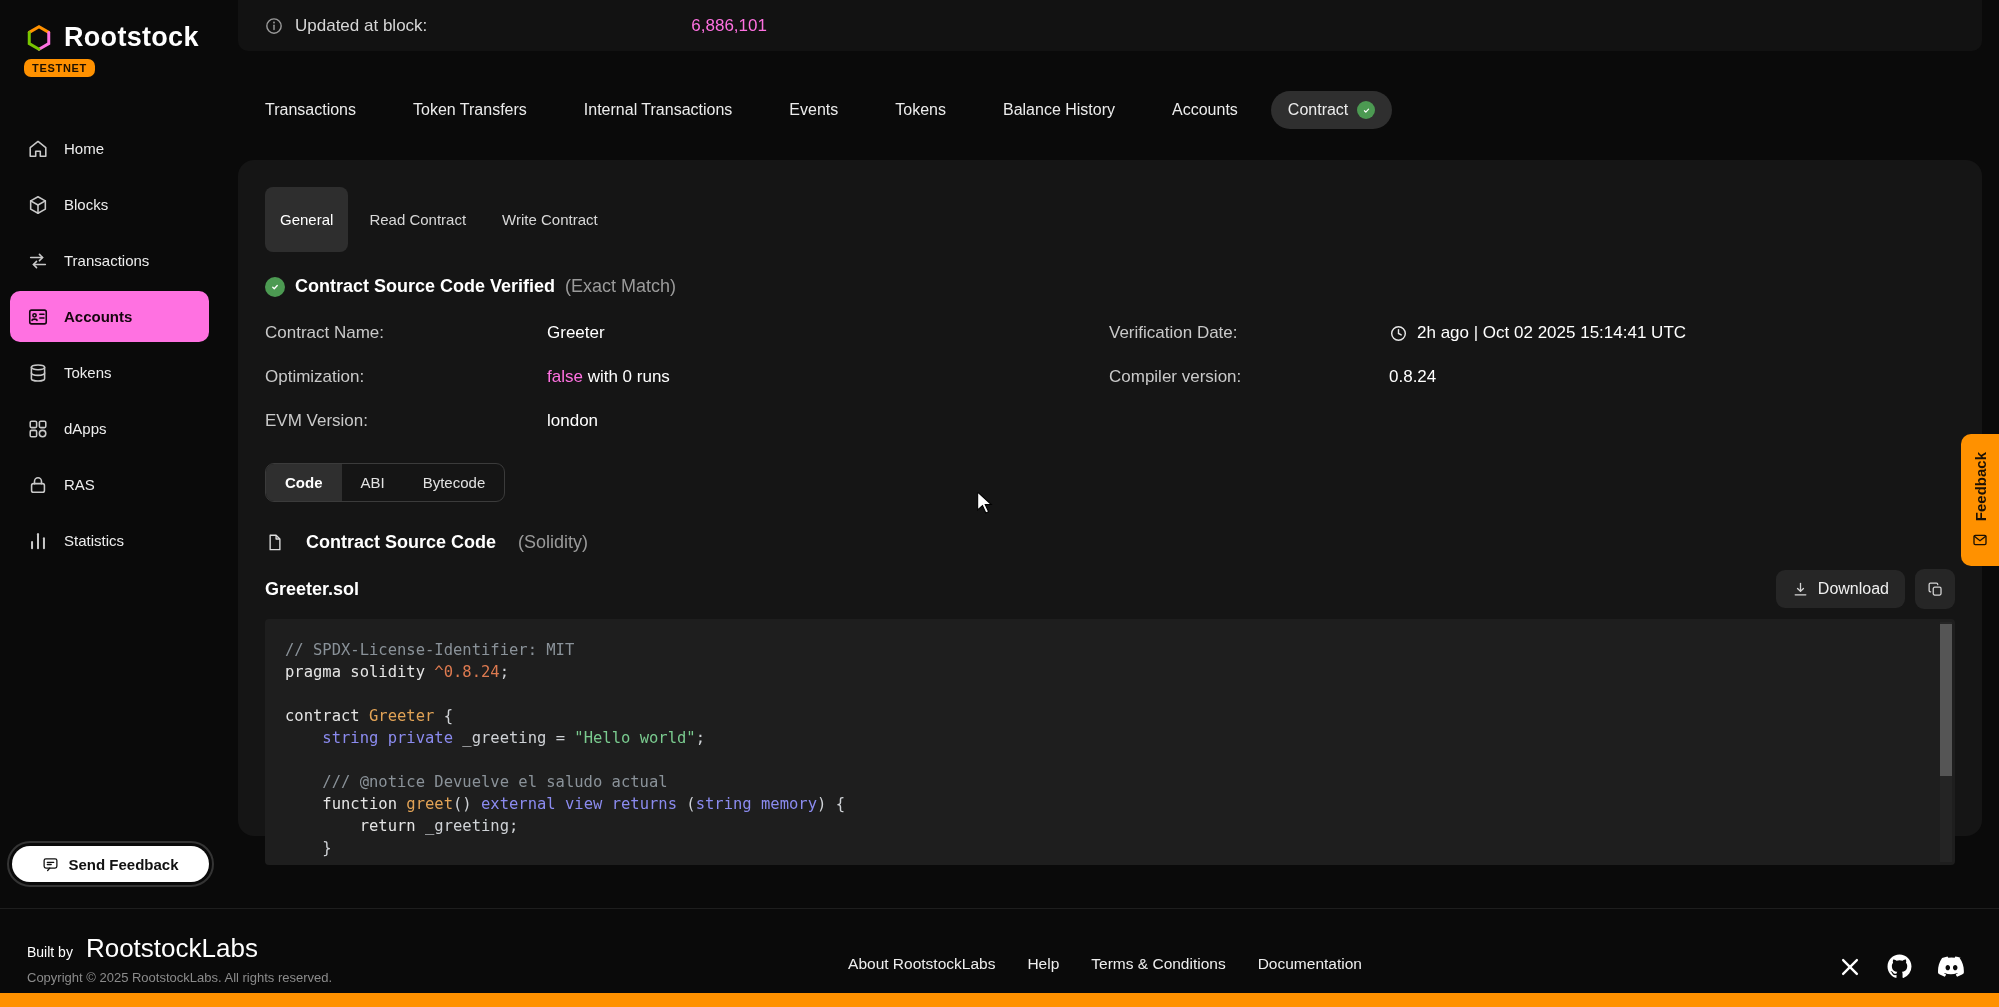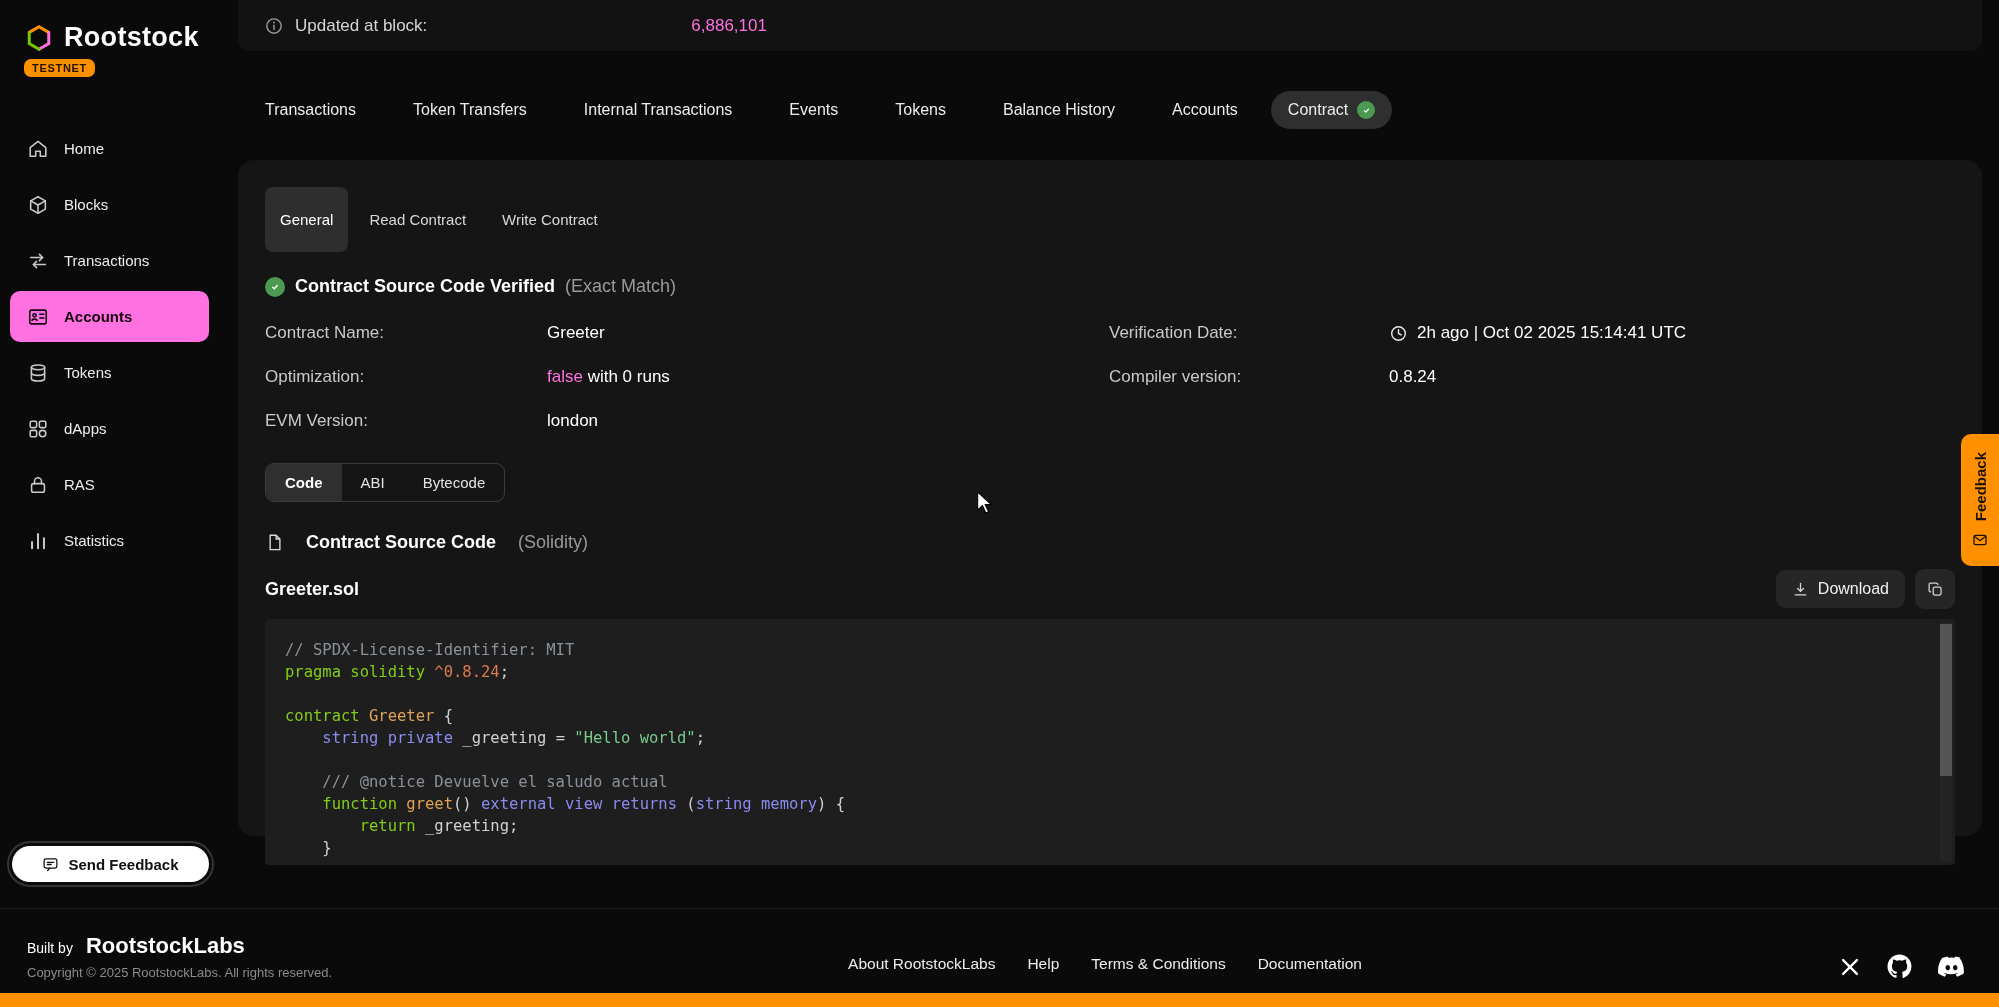--- a/index.html
+++ b/index.html
@@ -76,31 +76,31 @@
     padding:10px 16px;font-size:16px;color:#f0f0f0;cursor:pointer}
   .download-btn svg,.copy-btn svg{width:17px;height:17px;stroke:#d5d5d5;fill:none;stroke-width:1.8;
     stroke-linecap:round;stroke-linejoin:round}
   .copy-btn{width:40px;height:40px;background:#262626;border-radius:9px;display:flex;align-items:center;
     justify-content:center;cursor:pointer}
 
   .code-block{margin-top:10px;background:#1e1e1e;border-radius:4px;height:246px;position:relative;
     overflow:hidden;padding:20px 40px 0 20px;font-family:"DejaVu Sans Mono",monospace;
     font-size:15.5px;line-height:22px}
   .code-line{white-space:pre;color:#cfd2d6}
-  .tok-com{color:#8a9299}.tok-kw{color:#84cc16}.tok-mod{color:#8b8bef}.tok-num{color:#dd7a50}
+  .tok-com{color:#8a9299}.tok-kw{color:#e5e5e5}.tok-mod{color:#8b8bef}.tok-num{color:#dd7a50}
   .tok-str{color:#7acb8f}.tok-fn{color:#e2a356}.tok-pl{color:#cfd2d6}
   .code-scrollbar{position:absolute;right:3px;top:3px;bottom:3px;width:12px;background:#242424}
   .code-thumb{position:absolute;right:0;top:2px;width:12px;height:152px;background:#555;cursor:pointer}
 
   
   .footer{position:absolute;left:0;top:908px;width:1999px;height:99px;border-top:1px solid #1e1e1e;background:#0a0a0a}
   .footer-left{position:absolute;left:27px;top:24px}
   .built-row{display:flex;align-items:baseline;gap:13px}
   .built-by{font-size:14px;color:#fff}
-  .company{font-size:22px;font-weight:700;cursor:pointer}
+  .company{font-size:26px;font-weight:400;cursor:pointer}
   .copyright{margin-top:6px;font-size:13px;color:#8b8b8b}
   .footer-links{position:absolute;left:1105px;top:46px;transform:translateX(-50%);display:flex;gap:32px;white-space:nowrap}
   .footer-link{font-size:15.5px;color:#eee;cursor:pointer}
   .footer-social{position:absolute;right:34px;top:44px;display:flex;align-items:center;gap:26px}
   .social-icon{cursor:pointer;display:flex}
   .orange-bar{position:absolute;left:0;bottom:0;width:100%;height:14px;background:#ff9100}
 
   
   .feedback-tab{position:absolute;right:0;top:434px;width:38px;height:132px;background:#ff9100;
     border-radius:10px 0 0 10px;display:flex;flex-direction:column;align-items:center;justify-content:center;

